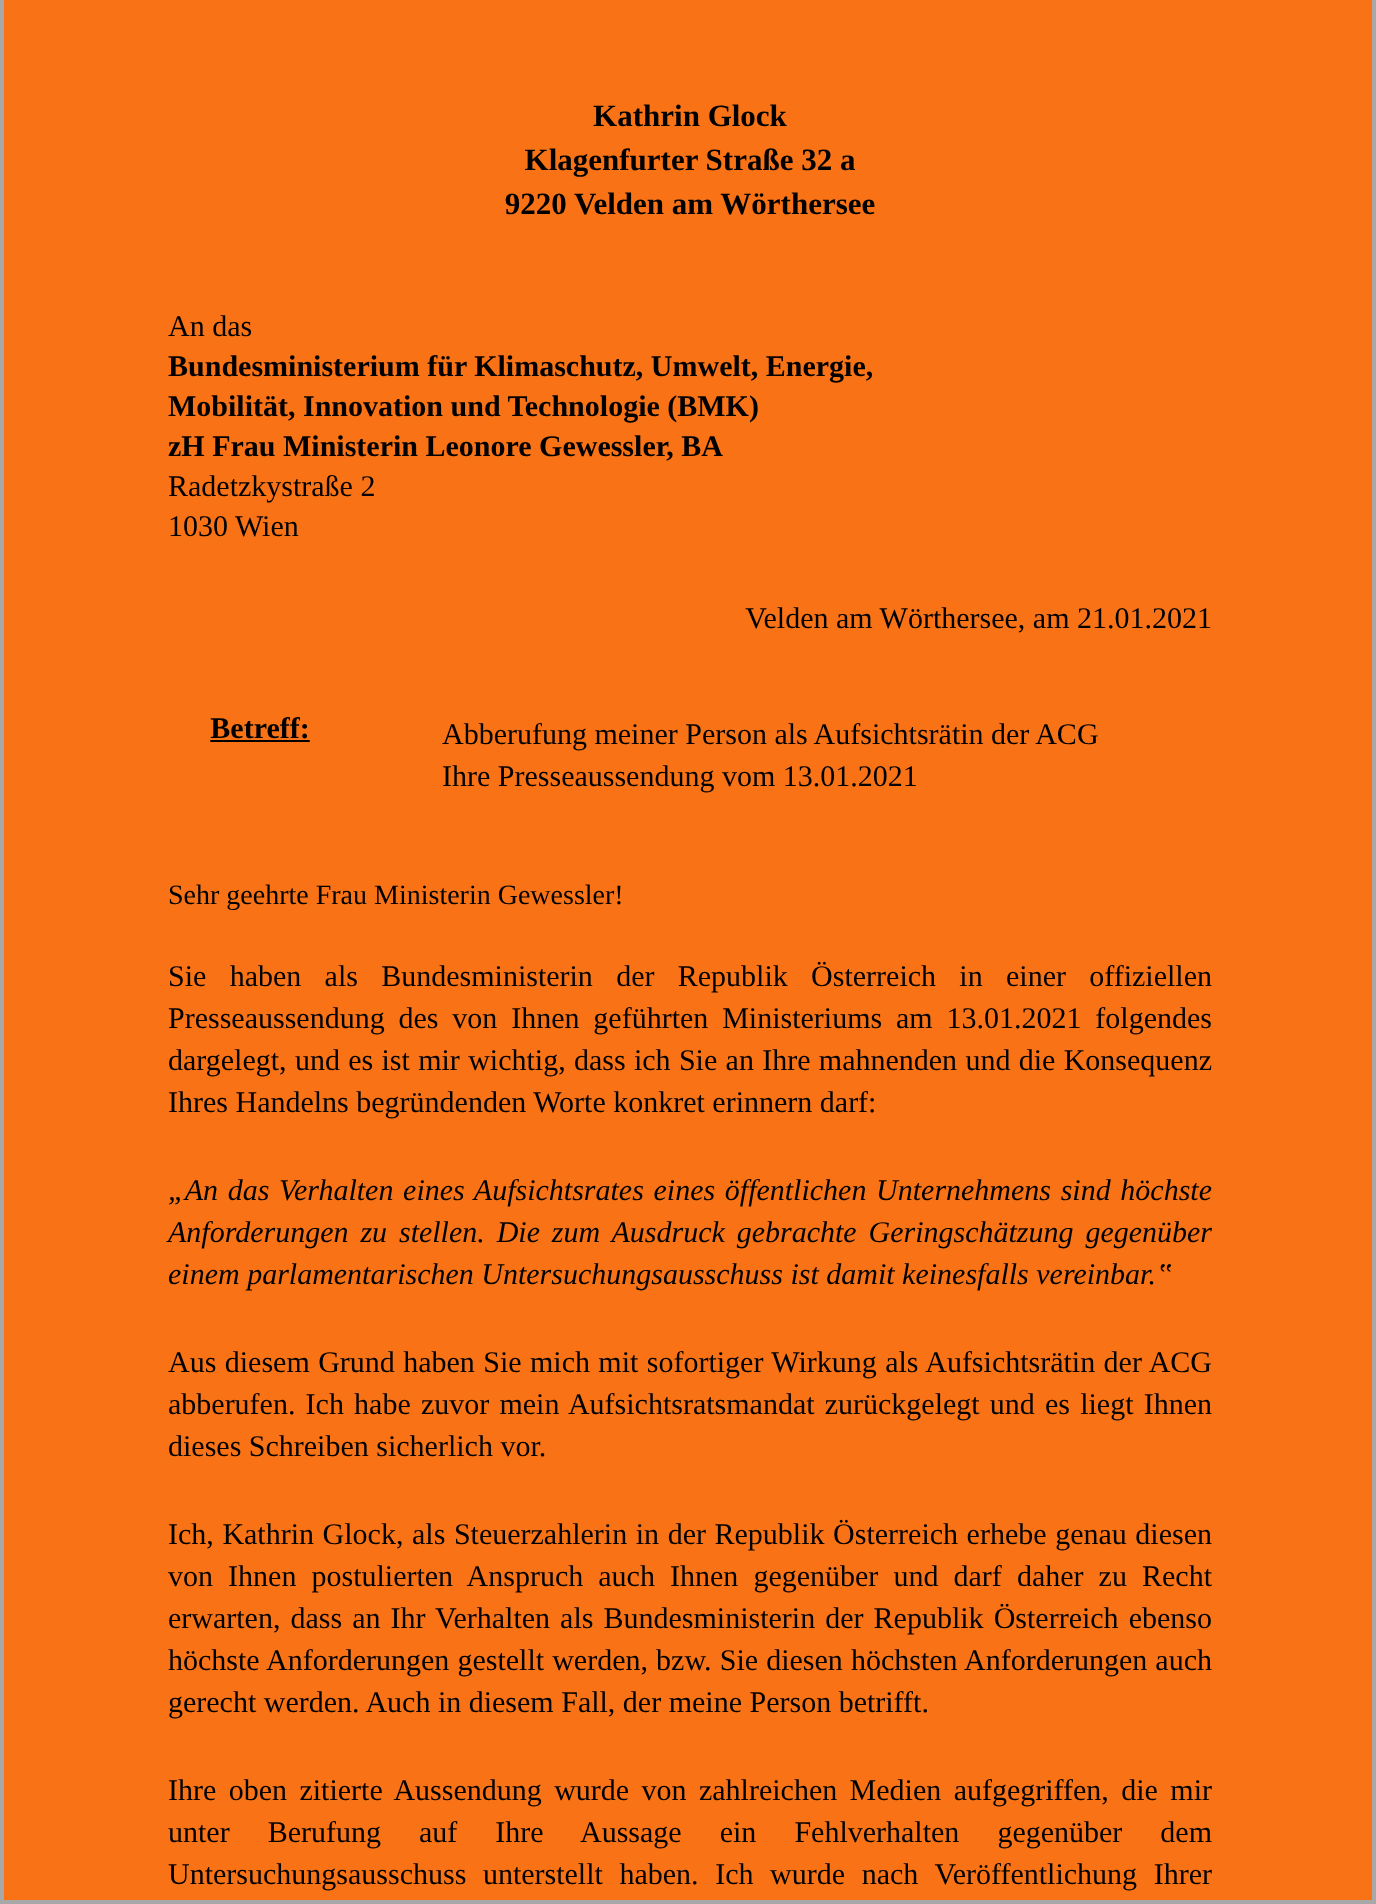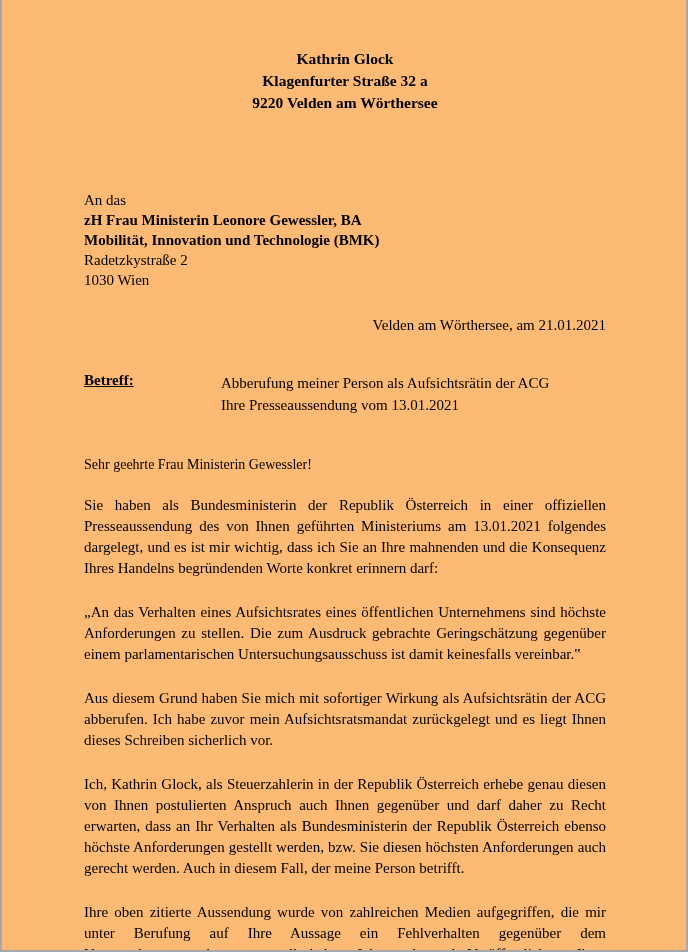--- a/index.html
+++ b/index.html
@@ -10,21 +10,21 @@
   }
   body {
     font-family: "Liberation Serif", "DejaVu Serif", serif;
     color: #000000;
   }
   .page {
     position: relative;
     width: 688px;
     height: 952px;
     box-sizing: border-box;
-    background: #fdba74;
+    background: #f97316;
     border-left: 2px solid #a8a8a8;
     border-right: 2px solid #a8a8a8;
     border-bottom: 2px solid #a8a8a8;
     border-top: none;
     overflow: hidden;
   }
   .content {
     position: absolute;
     left: 82px;
     top: 0;
@@ -38,21 +38,21 @@
     text-align: center;
     font-weight: bold;
     font-size: 15.5px;
     margin-top: 48px;
     line-height: 1.42;
   }
   .letterhead .lh-line { display: block; white-space: nowrap; }
 
   
   .recipient {
-    margin-top: 76px;
+    margin-top: 40px;
     line-height: 1.34;
     font-size: 15px;
   }
   .recipient .r-line { display: block; }
   .recipient .r-line.b { font-weight: bold; }
 
   
   .dateline {
     margin-top: 28px;
     text-align: right;
@@ -65,20 +65,21 @@
     display: flex;
     align-items: flex-start;
     font-size: 15px;
   }
   .subject-label {
     font-weight: bold;
     text-decoration: underline;
     width: 92px;
     flex: 0 0 92px;
     white-space: nowrap;
+    text-align: center;
   }
   .subject-lines {
     font-weight: normal;
     line-height: 1.42;
     margin-left: 45px;
   }
   .subject-lines .s-line { display: block; }
 
   
   .salutation {
@@ -87,38 +88,40 @@
   }
   p.body-par {
     margin: 23px 0 0 0;
     text-align: justify;
     text-justify: inter-word;
     font-size: 15px;
     line-height: 1.40;
     hyphens: none;
   }
   p.body-par.quote {
+    font-style: italic;
   }
 </style>
 </head>
 <body>
 
 <div class="page">
   <div class="content">
 
     <div class="letterhead">
       <span class="lh-line">Kathrin Glock</span>
       <span class="lh-line">Klagenfurter Straße 32 a</span>
       <span class="lh-line">9220 Velden am Wörthersee</span>
     </div>
 
     <div class="recipient">
       <span class="r-line">An das</span>
+      <span class="r-line b">Bundesministerium für Klimaschutz, Umwelt, Energie,</span>
+      <span class="r-line b">Mobilität, Innovation und Technologie (BMK)</span>
       <span class="r-line b">zH Frau Ministerin Leonore Gewessler, BA</span>
-      <span class="r-line b">Mobilität, Innovation und Technologie (BMK)</span>
       <span class="r-line">Radetzkystraße 2</span>
       <span class="r-line">1030 Wien</span>
     </div>
 
     <div class="dateline">Velden am Wörthersee, am 21.01.2021</div>
 
     <div class="subject-block">
       <div class="subject-label">Betreff:</div>
       <div class="subject-lines">
         <span class="s-line">Abberufung meiner Person als Aufsichtsrätin der ACG</span>

